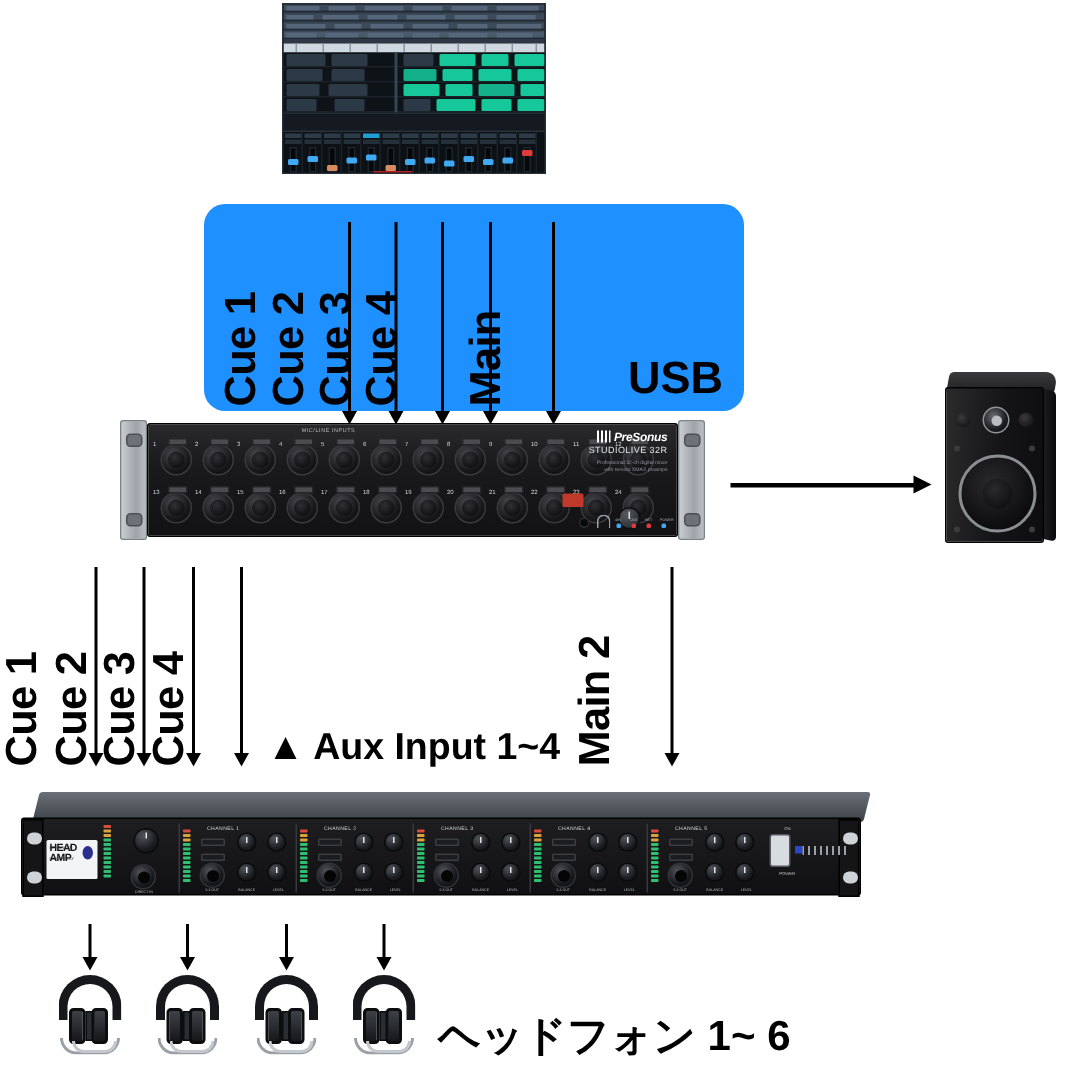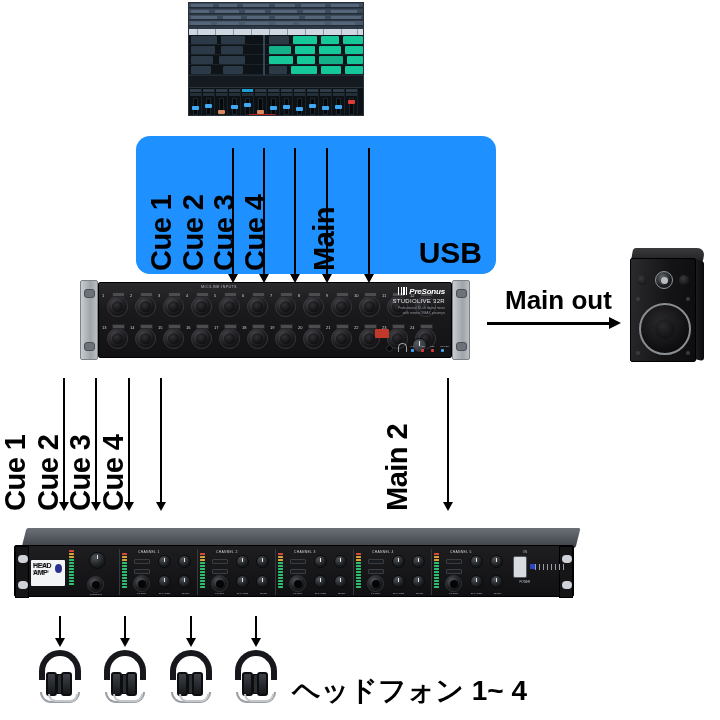--- a/index.html
+++ b/index.html
@@ -519,21 +519,20 @@
         <b style="left:10px">USB</b>
         <i style="left:11px;background:#e03b3b"></i>
         <b style="left:20px">NET</b>
         <i style="left:21px;background:#e03b3b"></i>
         <b style="left:30px">POWER</b>
         <i style="left:31px;background:#3fa9f5"></i>
       </div>
     </div>
   </div>
 
-  <span class="htext" style="left:505px;top:285px;font-size:26px">Main out</span>
   <div class="arrow-h" style="left:487px;top:322px;width:136px">
     <i class="shaft" style="width:124px"></i>
       <i class="head" style="left:122px"></i>
   </div>
 
   <div class="abs" id="speaker">
     <div class="spk-top"></div>
     <div class="spk-side"></div>
     <div class="spk-body">
       <div class="tweeter"></div>
@@ -567,20 +566,21 @@
     <i class="shaft" style="height:128px"></i>
       <i class="head" style="top:124px"></i>
   </div>
 
   <span class="vlabel" style="left:32px;top:478px;font-size:29px">Cue 1</span>
   <span class="vlabel" style="left:65px;top:478px;font-size:29px">Cue 2</span>
   <span class="vlabel" style="left:97px;top:478px;font-size:29px">Cue 3</span>
   <span class="vlabel" style="left:130px;top:478px;font-size:29px">Cue 4</span>
   <span class="vlabel" style="left:414px;top:478px;font-size:29px">Main 2</span>
 
+  <span class="htext" style="left:178px;top:484px;font-size:25px">▲ Aux Input 1~4</span>
 
   <div class="abs" id="headamp">
     <div class="ha-top"></div>
     <div class="ha-face">
       <div class="ha-ear" style="left:0">
         <i class="h" style="top:8px"></i>
           <i class="h" style="bottom:8px"></i>
       </div>
       <div class="ha-ear" style="right:0">
         <i class="h" style="top:8px"></i>
@@ -803,15 +803,15 @@
   </div>
   <div class="hp" style="left:230px;top:650px">
     <i class="band"></i>
       <i class="cupL"></i>
       <i class="pad"></i>
       <i class="cupR"></i>
       <i class="cord"></i>
       <i class="cord2"></i>
   </div>
 
-  <span class="htext" style="left:292px;top:672px;font-size:28px">ヘッドフォン 1~ 4</span>
+  <span class="htext" style="left:292px;top:672px;font-size:28px">ヘッドフォン 1~ 6</span>
 
 </div>
 
 </body></html>

